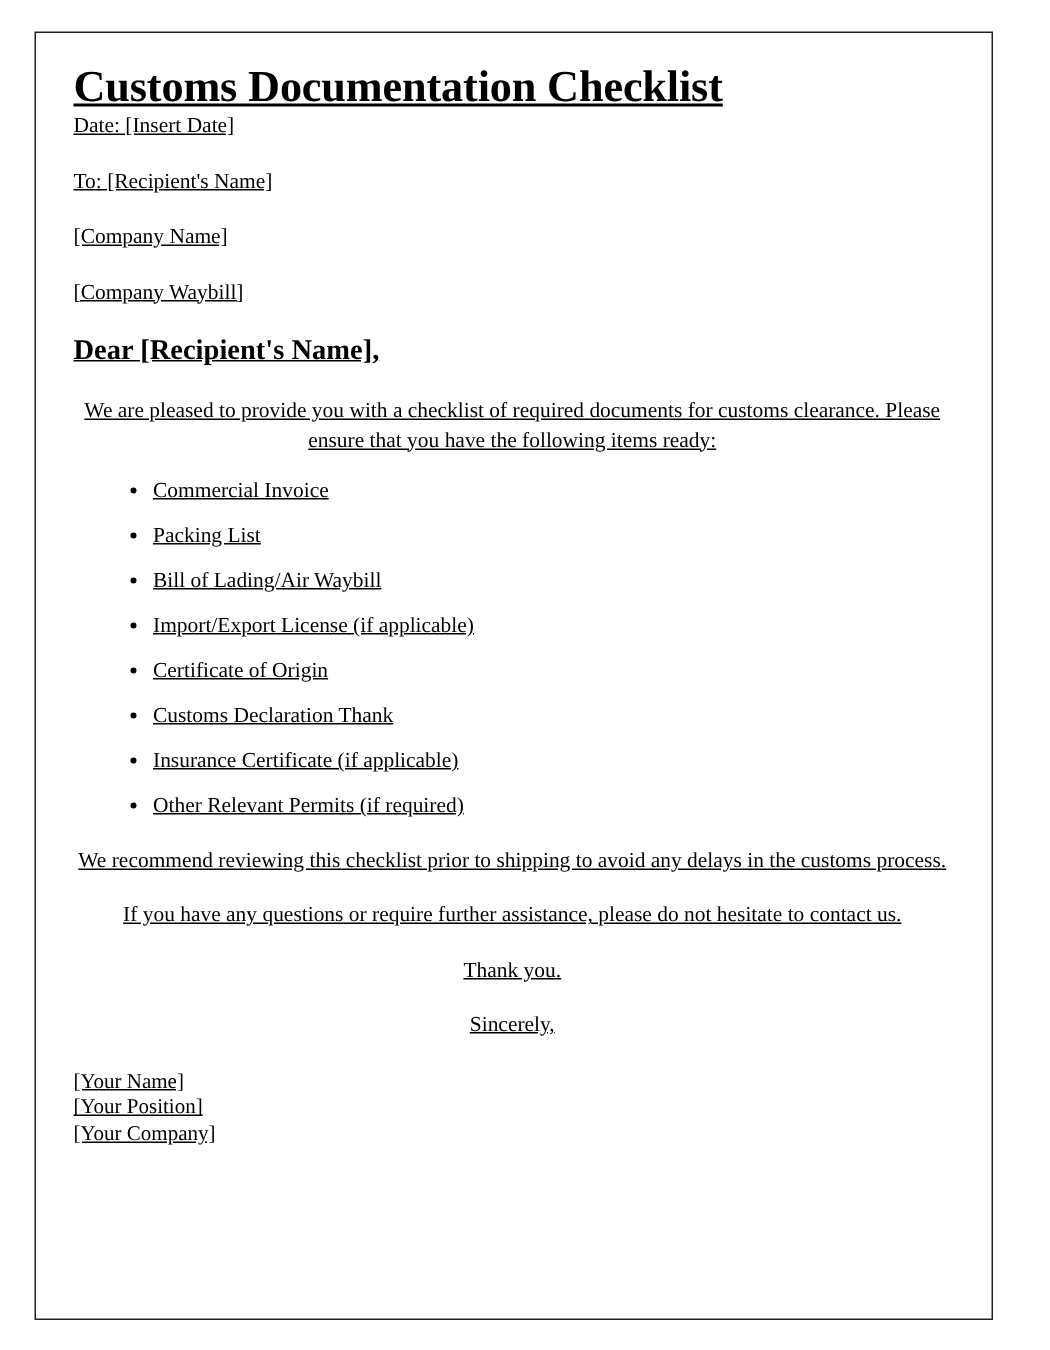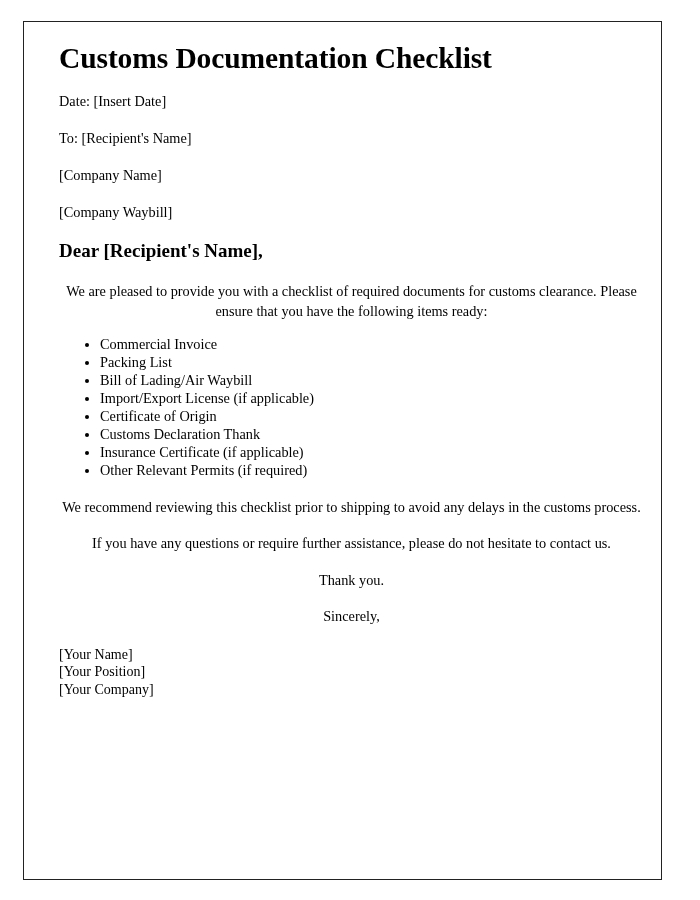--- a/index.html
+++ b/index.html
@@ -21,37 +21,37 @@
     top: 21px;
     width: 639px;
     height: 859px;
     border: 1.5px solid #222222;
     box-sizing: border-box;
     background: #ffffff;
   }
 
   .content {
     position: absolute;
-    left: 35px;
+    left: 25px;
     top: 20px;
     width: 585px;
+    text-decoration: underline;
   }
 
   .doc-title {
     font-size: 29.5px;
     font-weight: bold;
     line-height: 1.15;
     letter-spacing: -0.1px;
     margin: 0 0 0 0;
     padding: 0;
     white-space: nowrap;
   }
 
   .meta-block {
-    margin-top: 17px;
   }
 
   .meta-line {
     font-size: 14.3px;
     line-height: 1.18;
     margin: 0 0 20px 0;
     white-space: nowrap;
   }
 
   .salutation {
@@ -75,21 +75,21 @@
 
   .checklist {
     list-style-type: disc;
     margin: 14px 0 0 0;
     padding: 0 0 0 41px;
   }
 
   .checklist li {
     font-size: 14.3px;
     line-height: 1.26;
-    margin: 0;
+    margin: 12px;
     padding: 0;
   }
 
   .signature-block {
     margin-top: 19px;
   }
 
   .sig-line {
     font-size: 14px;
     line-height: 1.26;

